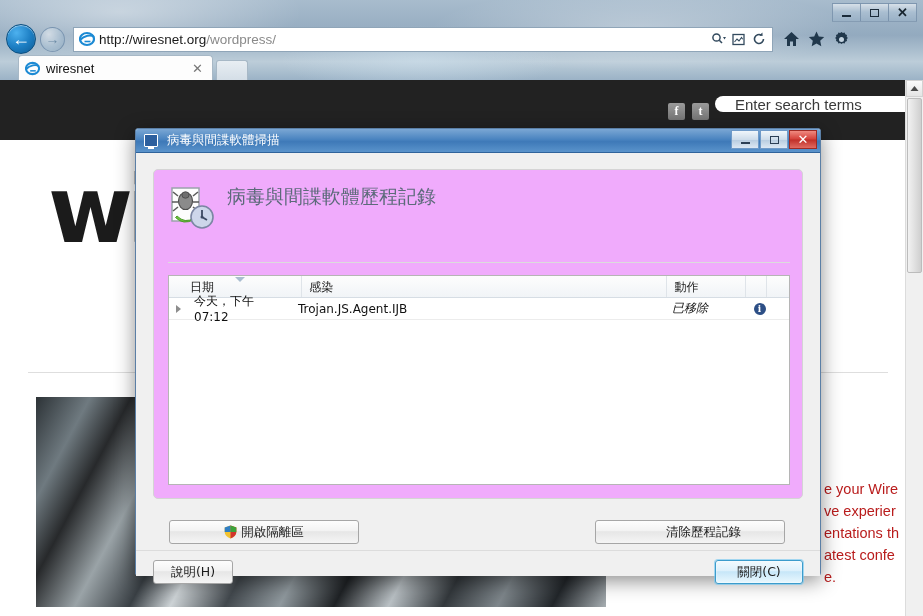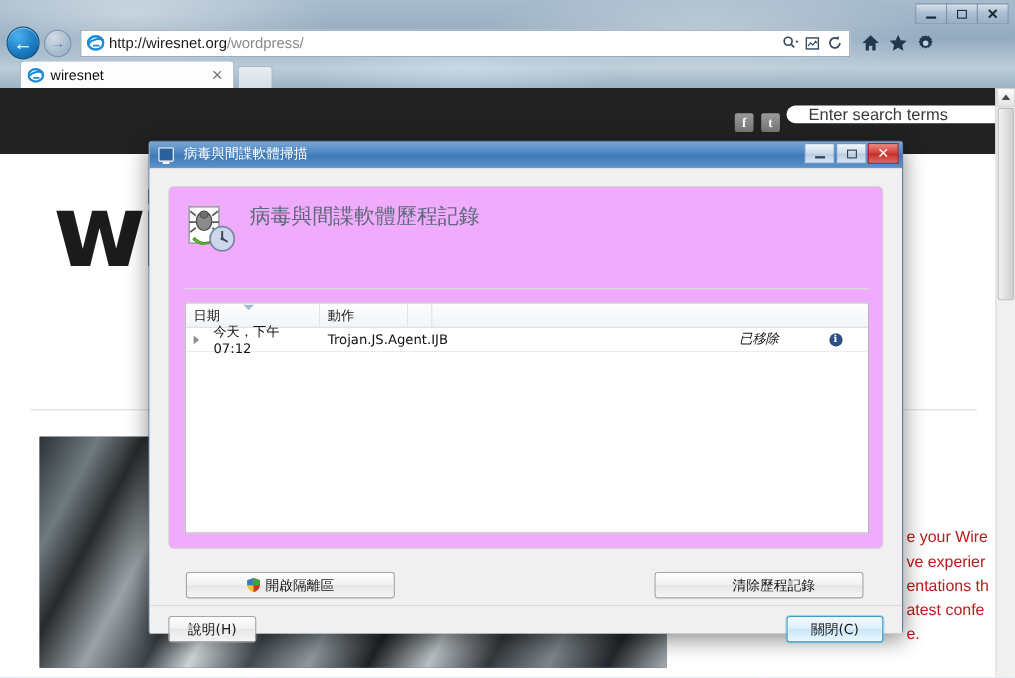--- a/index.html
+++ b/index.html
@@ -312,21 +312,21 @@
     background: linear-gradient(180deg,#fdfdfd,#f1f4f7);
     border-bottom: 1px solid #d6dde4;
     font-size: 12px; color: #1a1a1a;
   }
   .lv-th {
     border-right: 1px solid #dfe4e9;
     padding: 3px 0 0 7px;
     position: relative;
     font-family: "DejaVu Sans", sans-serif;
   }
-  .lv-th.c-date  { width: 122px; }
+  .lv-th.c-date  { width: 122px; margin-left: 14px; }
   .lv-th.c-inf   { width: 374px; }
   .lv-th.c-act   { width: 80px; }
   .lv-th.c-x1    { width: 22px; }
   .lv-th.c-x2    { width: 22px; border-right: none;}
   #sort-arrow {
     position: absolute; left: 52px; top: 1px;
     width: 0; height: 0;
     border-left: 5px solid transparent;
     border-right: 5px solid transparent;
     border-top: 5px solid #a9bdd0;
@@ -560,20 +560,23 @@
 
         <div id="hdr-title">病毒與間諜軟體歷程記錄</div>
         <div id="hdr-sep"></div>
 
         <div id="listview">
           <div id="lv-head">
             <div class="lv-th c-date">
               <span>日期</span>
               <div id="sort-arrow"></div>
             </div>
+            <div class="lv-th c-inf">
+              <span>感染</span>
+            </div>
             <div class="lv-th c-act">
               <span>動作</span>
             </div>
             <div class="lv-th c-x1"></div>
             <div class="lv-th c-x2"></div>
           </div>
 
           <div id="lv-row">
             <div class="lv-td c-date">
               <div id="row-expander"></div>

